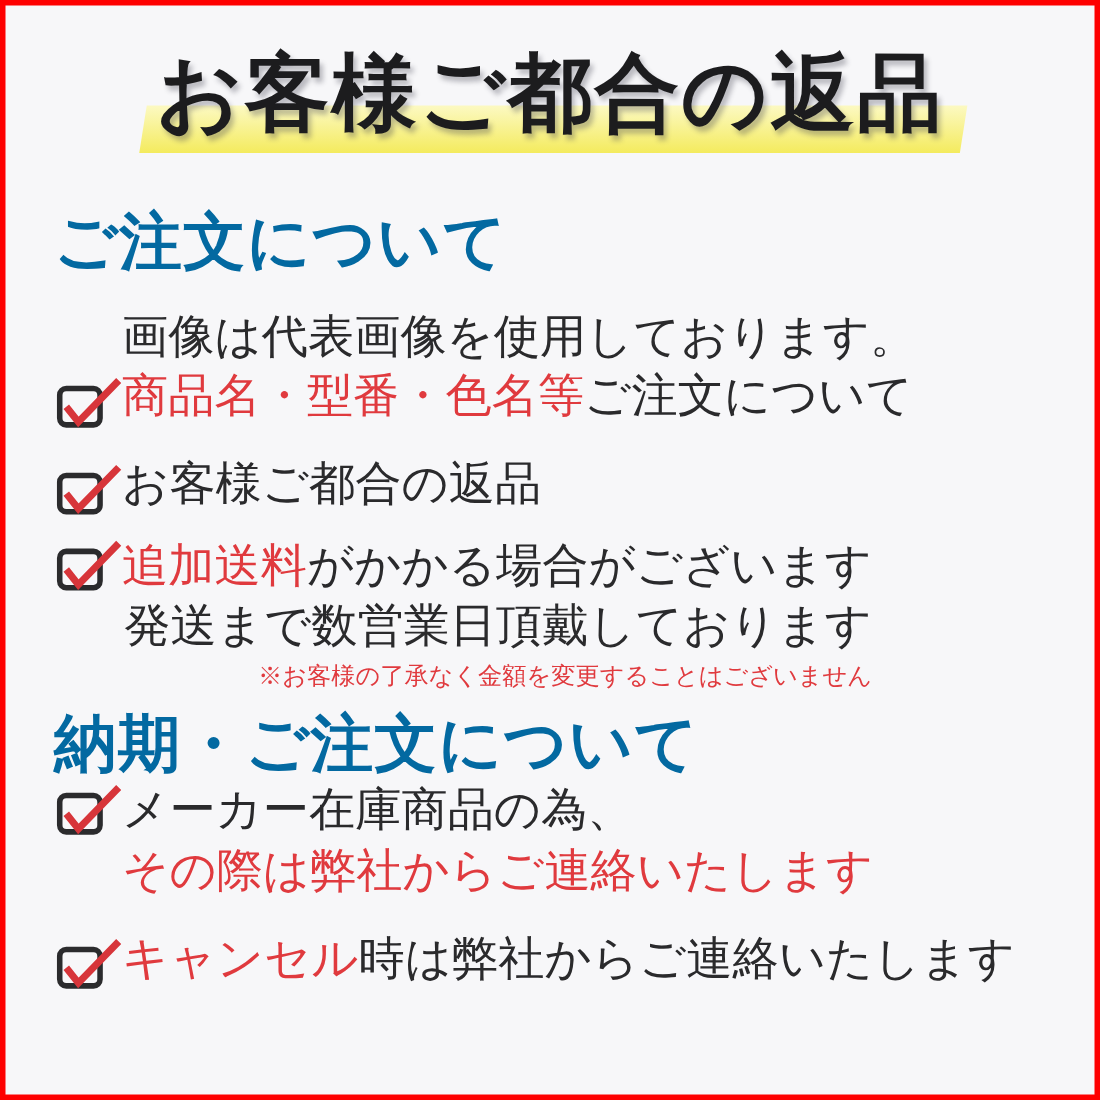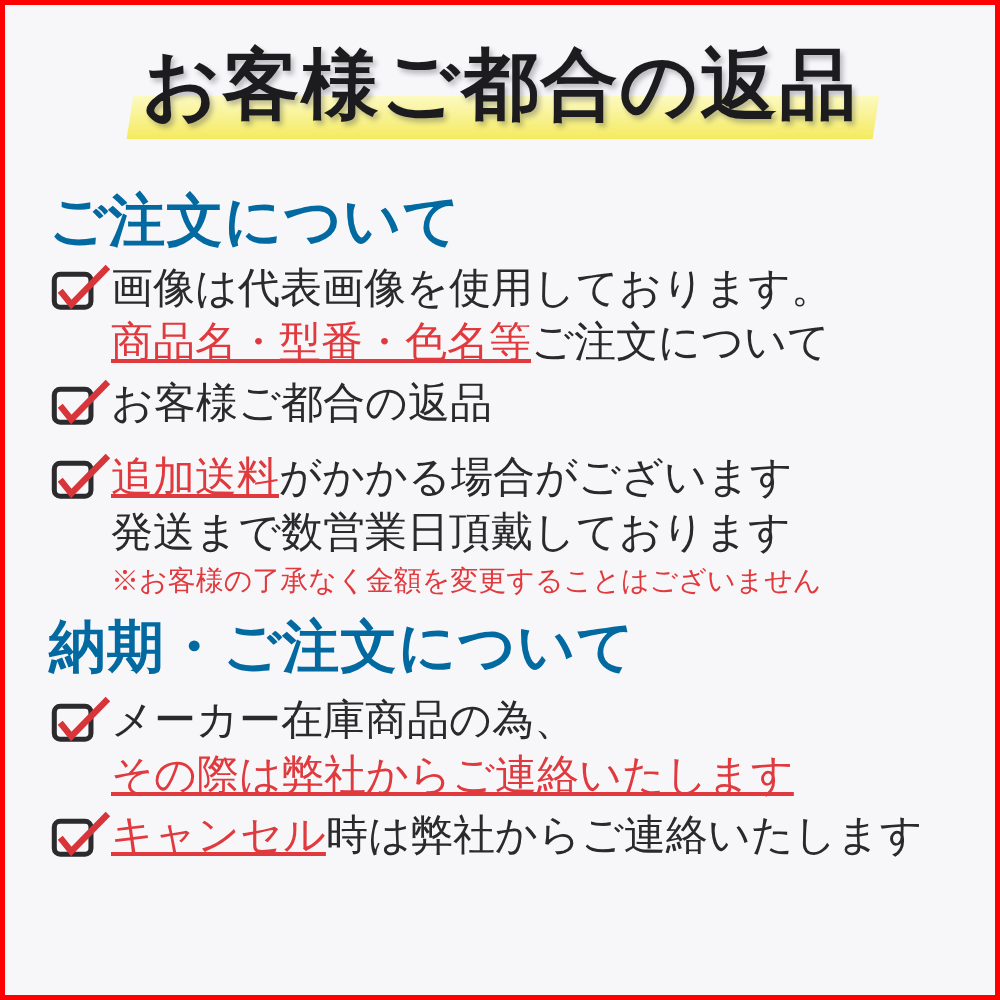--- a/index.html
+++ b/index.html
@@ -41,39 +41,39 @@
     font-weight: 700;
     line-height: 1.18;
     letter-spacing: 1px;
     color: #0369a1;
   }
   .heading-order { margin-top: 56px; }
   .heading-stock { margin-top: 14px; }
 
   
   .item { display: flex; align-items: flex-start; }
-  .mt-a { margin-top: 6px; }
-  .mt-b { margin-top: 20px; }
-  .mt-c { margin-top: 13px; }
+  .mt-a { margin-top: 25px; align-items: flex-end; }
+  .mt-b { margin-top: 20px; text-align: right; }
+  .mt-c { }
   .cb { flex: 0 0 46px; margin: 5px 14px 0 2px; }
   .cb-svg { width: 46px; height: 44px; overflow: visible; display: block; }
   .cb-box { fill: none; stroke: #2b2b2d; stroke-width: 11; }
   .cb-check {
     fill: none;
     stroke: #d7353a;
     stroke-width: 14;
     stroke-linecap: butt;
     stroke-linejoin: miter;
   }
   .txt { font-size: 42px; line-height: 1.3; }
   .line { white-space: nowrap; }
-  .r { color: #e03a3e; text-decoration: underline; }
+  .r { color: #e03a3e; }
   .b { color: #2a2a2c; }
   .note {
-    font-size: 28px;
+    font-size: 22px;
     line-height: 1.3;
     margin-top: 3px;
     color: #e03a3e;
     white-space: nowrap;
   }
 </style>
 </head>
 <body>
 
 <div class="canvas">

